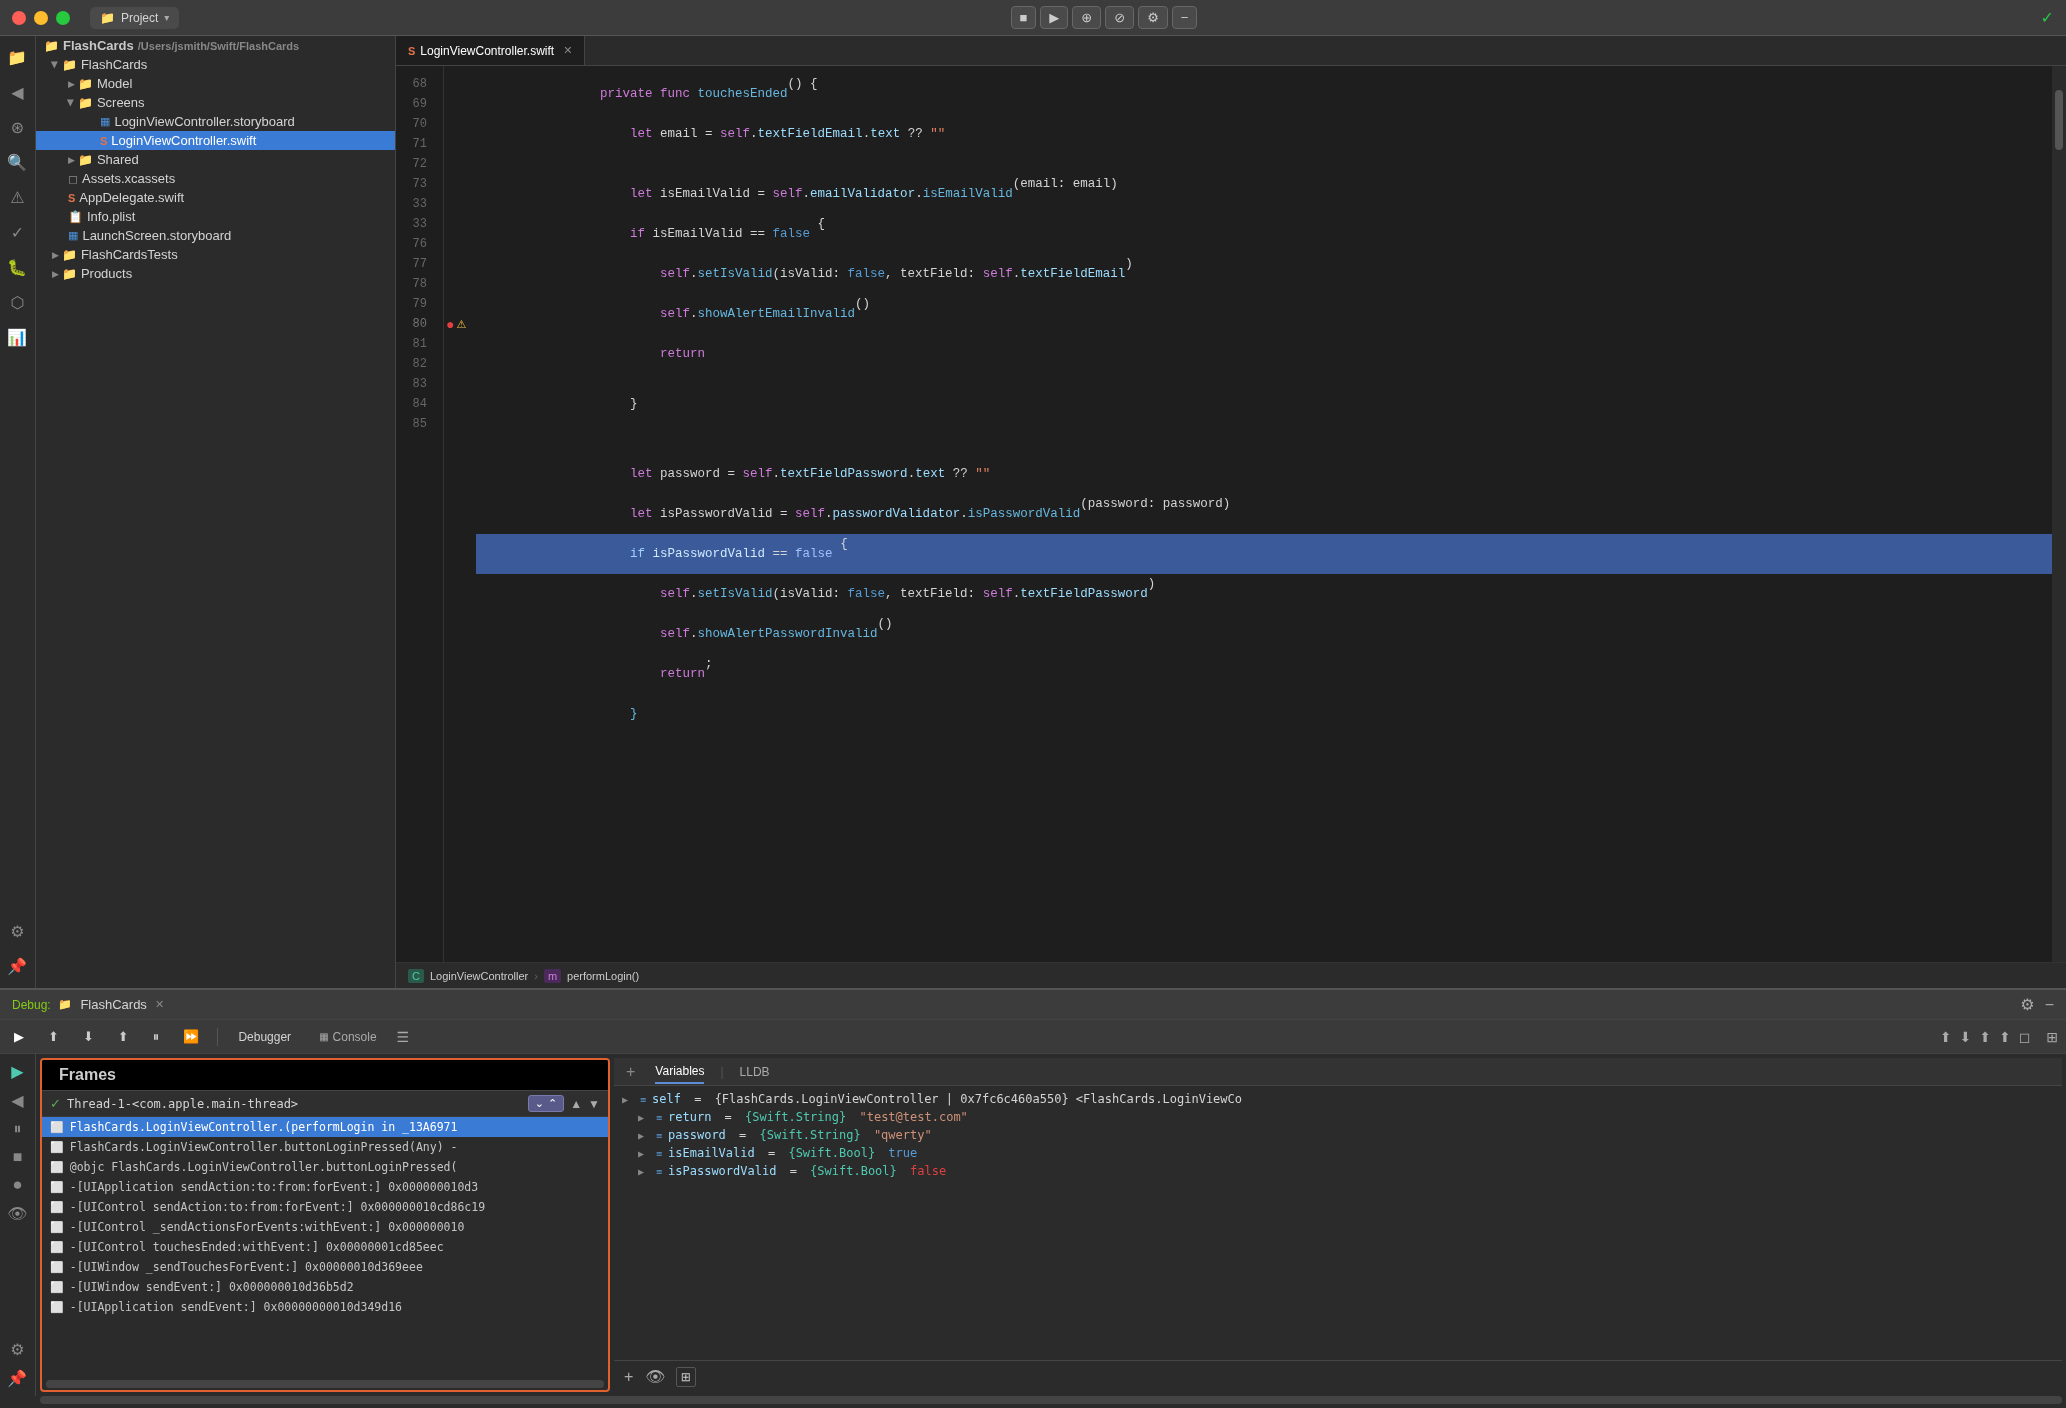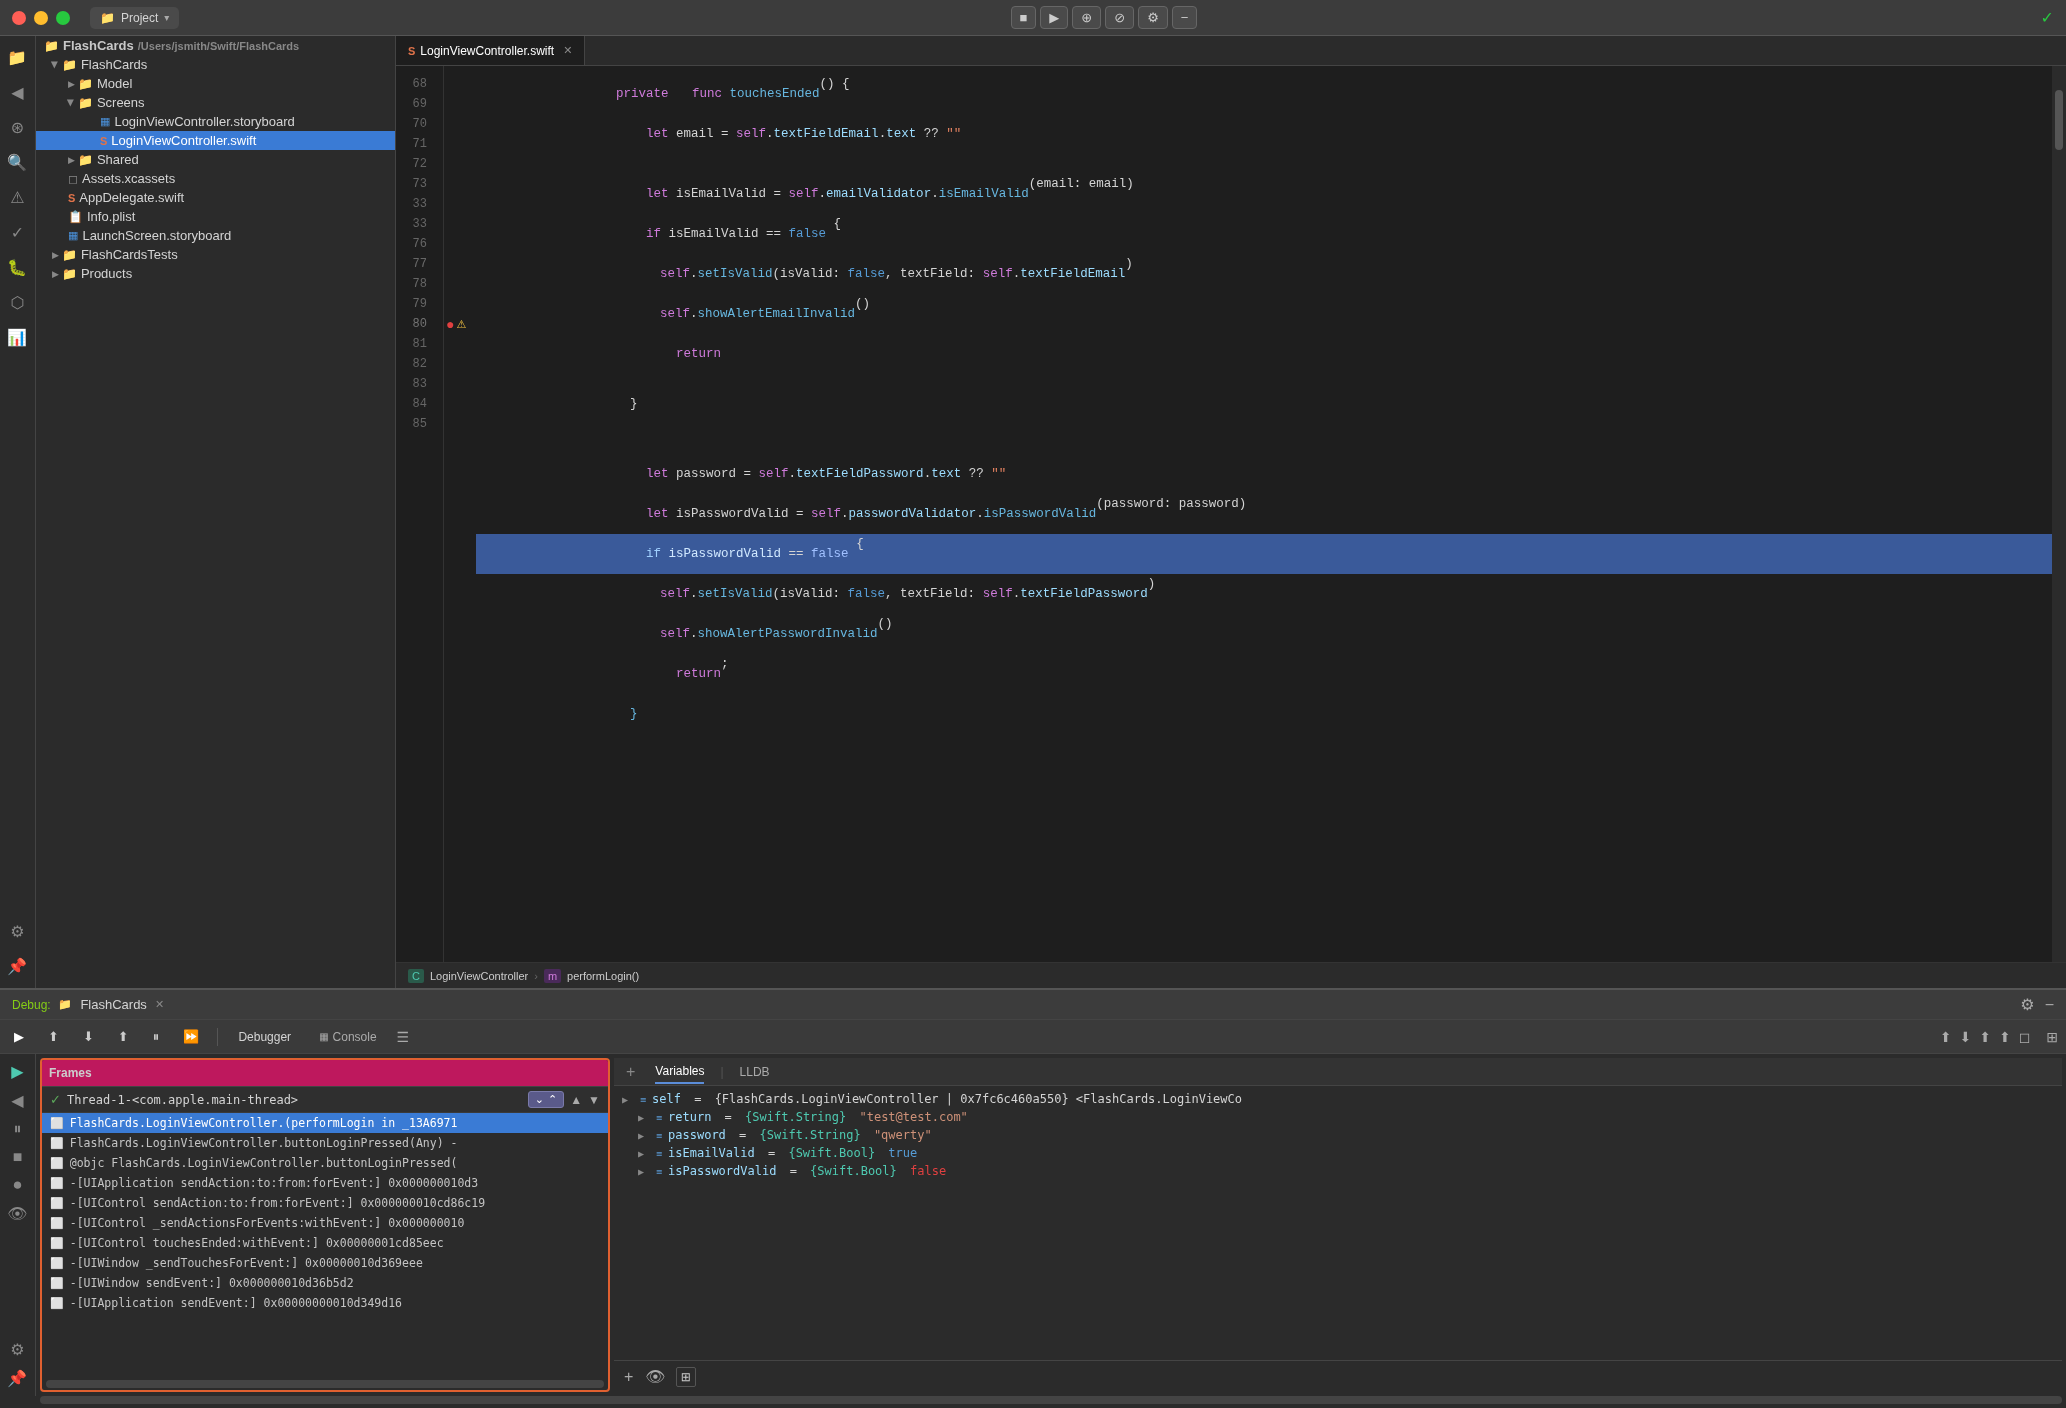--- a/index.html
+++ b/index.html
@@ -24,21 +24,21 @@
     .editor-tab.active { background: #1e1e1e; color: #fff; }
 
     
     .code-editor { flex: 1; overflow: auto; display: flex; background: #1e1e1e; }
     .line-numbers { width: 48px; min-width: 48px; background: #1e1e1e; color: #666; text-align: right; padding: 8px 8px 8px 0; font-family: 'Menlo', 'Monaco', 'Courier New', monospace; font-size: 12px; line-height: 20px; user-select: none; border-right: 1px solid #333; }
     .line-numbers .ln { padding-right: 8px; }
     .gutter { width: 20px; min-width: 20px; background: #1e1e1e; padding: 8px 2px; }
     .code-content { flex: 1; padding: 8px 0 8px 12px; font-family: 'Menlo', 'Monaco', 'Courier New', monospace; font-size: 12.5px; line-height: 20px; overflow: auto; }
     .code-line { white-space: pre; display: flex; align-items: center; min-height: 20px; padding: 0 4px; }
     .code-line.highlighted { background: #3a5a9a; }
-    .kw { color: #cf7bdb; margin-left: 16px; }
+    .kw { color: #cf7bdb; }
     .fn { color: #67b7e0; }
     .str { color: #e08060; }
     .self-kw { color: #cf7bdb; }
     .prop { color: #9cdcfe; }
     .bool { color: #569cd6; }
 
     
     .breadcrumb { display: flex; align-items: center; padding: 4px 12px; background: #2b2b2b; border-top: 1px solid #333; font-size: 11px; color: #aaa; gap: 6px; height: 26px; }
 
     
@@ -47,21 +47,21 @@
 
     .debug-toolbar { display: flex; align-items: center; padding: 4px 8px; background: #3a3a3a; border-bottom: 1px solid #444; height: 34px; gap: 12px; }
     .debug-toolbar .dbg-btn { background: none; border: none; color: #ccc; cursor: pointer; font-size: 13px; padding: 2px 6px; border-radius: 3px; display: flex; align-items: center; gap: 4px; }
     .debug-toolbar .dbg-btn.active { color: #fff; }
     .debug-toolbar .separator { width: 1px; height: 18px; background: #555; }
 
     .debug-panels { display: flex; flex: 1; overflow: hidden; }
 
     
     .frames-panel { width: 570px; min-width: 570px; border-right: 1px solid #555; display: flex; flex-direction: column; border: 2px solid #e06030; margin: 4px; border-radius: 4px; overflow: hidden; }
-    .frames-header { padding: 6px 7px; background: #be185d; border-bottom: 1px solid #444; font-size: 12px; color: #ccc; font-weight: 600; }
+    .frames-header { padding: 6px 17px; background: #000000; border-bottom: 1px solid #444; font-size: 16px; color: #ccc; font-weight: 600; }
     .thread-select { display: flex; align-items: center; padding: 4px 8px; background: #2f2f2f; border-bottom: 1px solid #3a3a3a; gap: 6px; }
     .thread-select .checkmark { color: #5ba85a; font-size: 13px; }
     .thread-select .thread-name { font-size: 12px; color: #d4d4d4; flex: 1; font-family: monospace; }
     .thread-select .chevron-btn { background: #5a5a8a; border: 1px solid #7a7aaa; border-radius: 3px; color: white; font-size: 11px; padding: 1px 6px; cursor: pointer; display: flex; gap: 4px; }
     .thread-select .arrow-up { color: #aaa; font-size: 12px; cursor: pointer; }
     .thread-select .arrow-down { color: #aaa; font-size: 12px; cursor: pointer; }
     .frames-list { flex: 1; overflow-y: auto; }
     .frame-item { display: flex; align-items: center; padding: 3px 8px; cursor: pointer; font-family: monospace; font-size: 11.5px; color: #c4c4c4; gap: 6px; }
     .frame-item.selected { background: #3a7bd5; color: white; }
     .frame-item .frame-icon { color: #888; font-size: 11px; }

